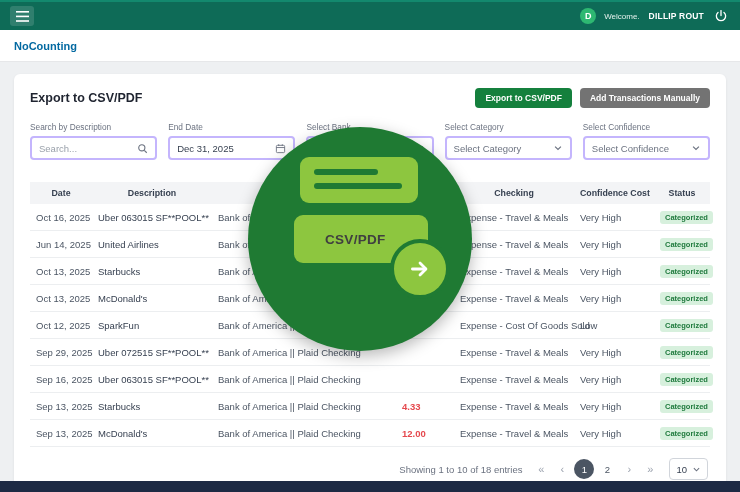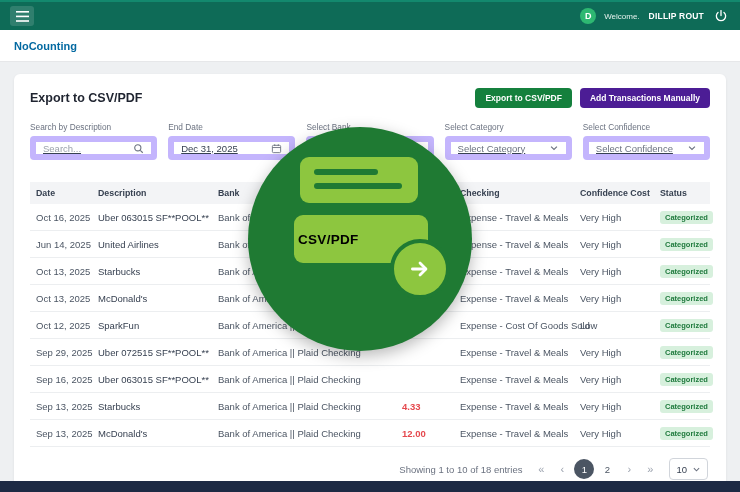--- a/index.html
+++ b/index.html
@@ -66,53 +66,52 @@
   .card-head { display: flex; align-items: center; justify-content: space-between; margin-bottom: 14px; }
   .card-head h2 { font-size: 12.5px; font-weight: bold; color: #1f2430; }
   .head-buttons { display: flex; gap: 8px; }
   .btn {
     border: none; border-radius: 4px;
     color: #fff; font-weight: bold; font-size: 8.5px;
     padding: 5px 10px; cursor: pointer;
     font-family: "Liberation Sans", sans-serif;
   }
   .btn-export { background: #15803d; }
-  .btn-add { background: #4c1d95; text-align: center; }
+  .btn-add { background: #737373; text-align: center; }
 
   
   .filters { display: flex; gap: 11px; margin-bottom: 22px; }
   .fgroup { flex: 1; min-width: 0; }
   .fgroup label { display: block; font-size: 8.3px; color: #6b7280; margin-bottom: 4px; white-space: nowrap; }
   .control {
     height: 24px;
-    border: 6px solid #c4b5fd;
+    border: 2px solid #c4b5fd;
     border-radius: 4px;
     display: flex; align-items: center;
     padding: 0 7px;
     font-size: 9.5px;
     color: #374151;
     background: #fff;
     gap: 4px;
-    text-decoration: underline;
   }
   .control .grow { flex: 1; white-space: nowrap; overflow: hidden; }
   .control input {
     border: none; outline: none; width: 100%;
     font-size: 9.5px; color: #374151;
     font-family: "Liberation Sans", sans-serif;
   }
   .control input::placeholder { color: #9aa1ab; }
   .muted { color: #6b7280; }
   .cicon { color: #6b7280; flex: none; display: flex; }
 
   
   table { width: 100%; border-collapse: collapse; table-layout: fixed; }
   thead th {
     background: #f3f4f6;
-    text-align: left;
+    text-align: center;
     font-size: 8.8px;
     font-weight: bold;
     color: #374151;
     padding: 6px 6px;
     white-space: nowrap;
   }
   tbody td {
     font-size: 9.5px;
     color: #4b5563;
     padding: 6.5px 6px;
@@ -170,22 +169,22 @@
     background: #8dc63f; border-radius: 9px;
   }
   .stripe { position: absolute; background: #1f7a33; height: 6px; border-radius: 3px; }
   .stripe.s1 { left: 14px; top: 12px; width: 64px; }
   .stripe.s2 { left: 14px; top: 26px; width: 88px; }
   .sheet-front {
     position: absolute; left: 46px; top: 88px;
     width: 134px; height: 48px;
     background: #8dc63f; border-radius: 9px;
     display: flex; align-items: center;
-    padding-left: 4px;
-    color: #000000; font-weight: bold; font-size: 13.5px;
+    padding-left: 31px;
+    color: #404040; font-weight: bold; font-size: 13.5px;
     letter-spacing: .3px;
   }
   .arrow-badge {
     position: absolute; left: 142px; top: 112px;
     width: 60px; height: 60px; border-radius: 50%;
     background: #8dc63f;
     border: 4px solid #1f7a33;
     display: flex; align-items: center; justify-content: center;
   }
 

